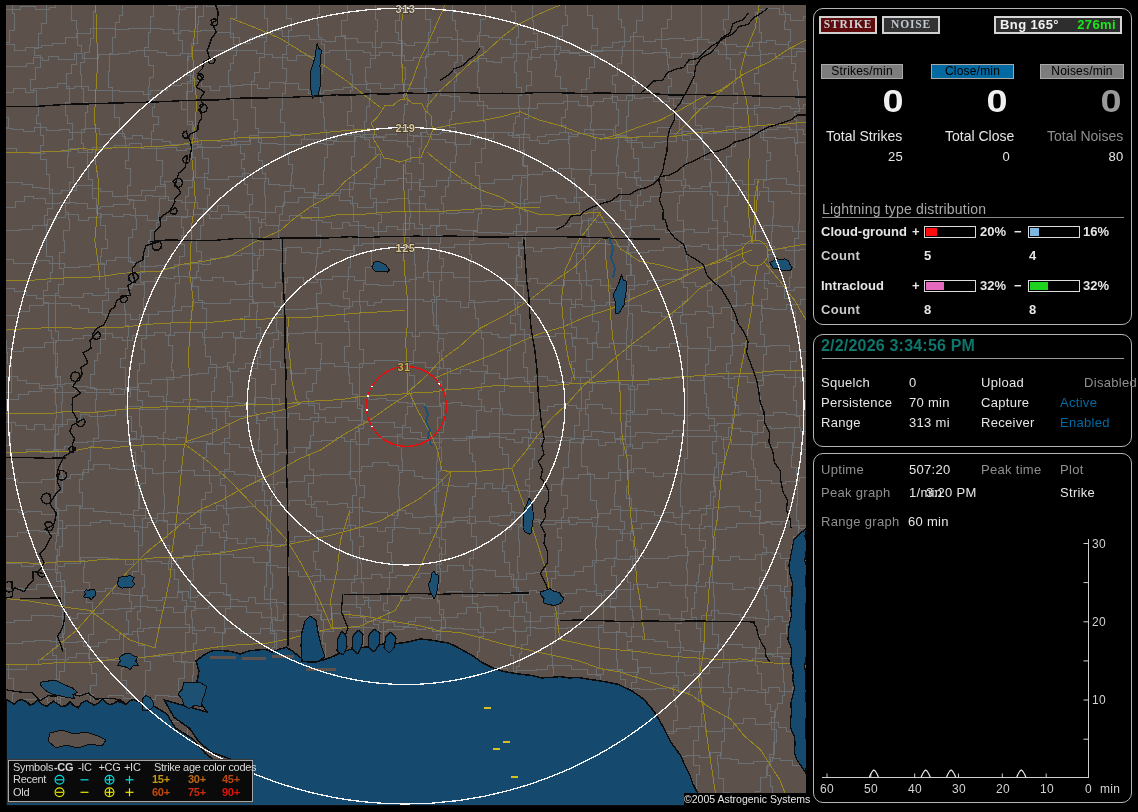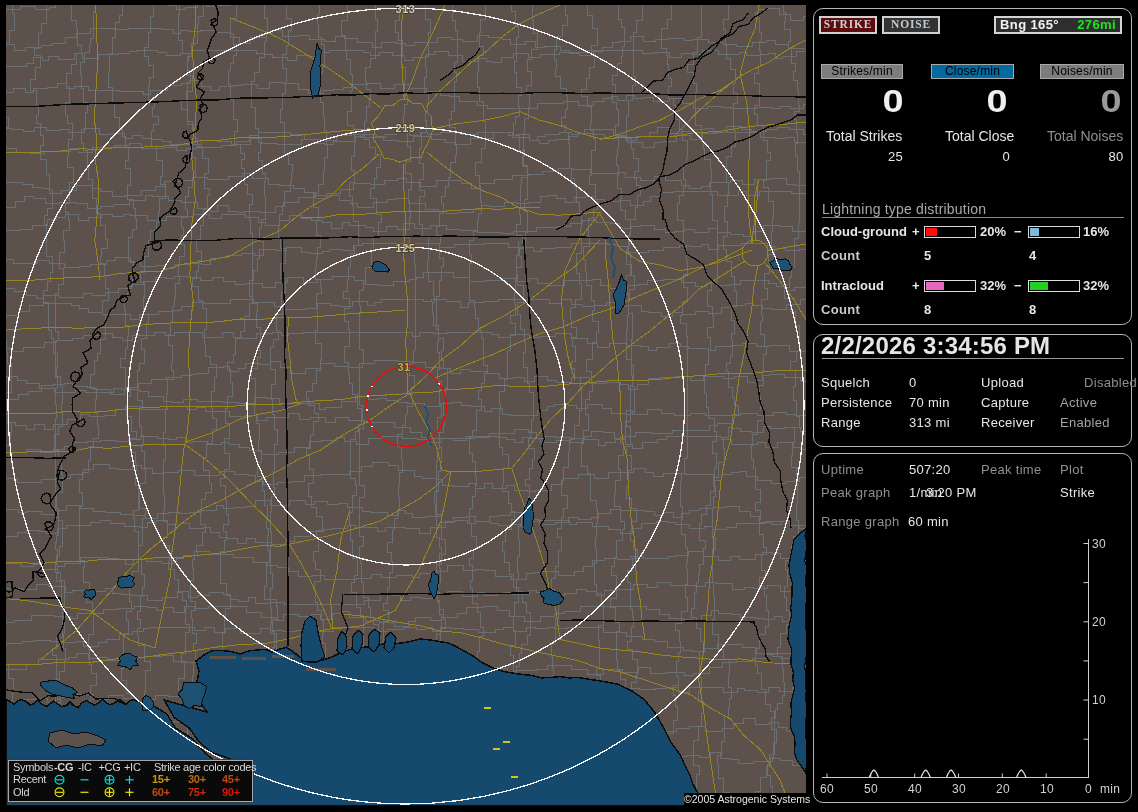--- a/index.html
+++ b/index.html
@@ -1,19 +1,19 @@
 <!DOCTYPE html>
 <html><head><meta charset="utf-8"><style>
 *{margin:0;padding:0;box-sizing:border-box}
 html,body{width:1138px;height:812px;background:#000;overflow:hidden;position:relative;
  font-family:"Liberation Sans",sans-serif}
 .t{position:absolute;font-size:13px;color:#e6e6e6;letter-spacing:0.3px;white-space:nowrap;line-height:15px}
 .gray{color:#8f8f8f}
 .b{font-weight:bold}
-.grn{color:#a3a3a3}
+.grn{color:#0369a1}
 .panel{position:absolute;left:813px;width:319px;border:1px solid #b5b5b5;border-radius:10px;background:#000}
 .btn{position:absolute;font-size:12px;text-align:center}
 .bar{position:absolute;width:52px;height:12px;border:1px solid #dcdcdc;background:#000}
 .bar div{position:absolute;left:1px;top:1px;height:8px}
 .ra{text-align:right}
 </style></head><body>
 <svg id="map" width="800" height="801" viewBox="6 5 800 801" shape-rendering="crispEdges" style="position:absolute;left:6px;top:5px">
     <rect x="6" y="5" width="800" height="801" fill="#5c524b"></rect>
     <g fill="none" stroke="#76828b" stroke-width="1" opacity="0.62">
       <polyline points="12.2,5.0 12.2,13.1 14.0,13.1 14.0,20.4 14.5,20.4 14.5,30.6 9.2,30.6 9.2,42.3 3.6,42.3 3.6,53.1 -1.5,53.1 -1.5,60.6 -2.4,60.6 -2.4,75.4 -3.8,75.4 -3.8,84.2 -2.2,84.2 -2.2,100.2 -1.3,100.2 -1.3,110.8 4.4,110.8 4.4,117.8 8.7,117.8 8.7,127.3 4.4,127.3 4.4,135.0 2.1,135.0 2.1,149.7 -1.7,149.7 -1.7,162.1 -0.0,162.1 -0.0,172.4 0.6,172.4 0.6,179.6 -3.8,179.6 -3.8,188.2 -1.6,188.2 -1.6,199.1 -3.8,199.1 -3.8,211.5 -3.8,211.5 -3.8,221.0 -0.2,221.0 -0.2,234.5 -3.3,234.5 -3.3,246.8 -3.0,246.8 -3.0,262.1 -0.2,262.1 -0.2,271.5 5.5,271.5 5.5,279.3 4.5,279.3 4.5,293.4 0.4,293.4 0.4,304.9 -3.8,304.9 -3.8,318.1 -0.6,318.1 -0.6,330.3 3.9,330.3 3.9,340.0 6.3,340.0 6.3,352.5 7.2,352.5 7.2,363.6 11.3,363.6 11.3,379.6 11.0,379.6 11.0,392.8 5.7,392.8 5.7,406.3 7.5,406.3 7.5,422.8 11.3,422.8 11.3,432.2 10.0,432.2 10.0,445.4 4.2,445.4 4.2,456.6 0.3,456.6 0.3,464.3 -3.8,464.3 -3.8,478.5 -3.8,478.5 -3.8,487.6 -3.8,487.6 -3.8,502.8 -3.8,502.8 -3.8,513.9 -3.2,513.9 -3.2,529.2 0.7,529.2 0.7,544.4 -2.0,544.4 -2.0,555.1 -3.7,555.1 -3.7,570.4 1.8,570.4 1.8,578.5 -2.1,578.5 -2.1,587.4 -3.8,587.4 -3.8,598.8 -2.7,598.8 -2.7,608.0 -3.8,608.0 -3.8,618.8 -3.8,618.8 -3.8,631.0 1.7,631.0 1.7,644.4 1.9,644.4 1.9,657.1 4.0,657.1 4.0,664.2 8.8,664.2 8.8,678.6 13.3,678.6 13.3,693.1 12.0,693.1 12.0,703.6 7.2,703.6 7.2,716.5 2.0,716.5 2.0,723.8 -1.5,723.8 -1.5,732.0 -3.5,732.0 -3.5,739.1 -3.8,739.1 -3.8,747.2 -3.8,747.2 -3.8,757.4 -3.8,757.4 -3.8,772.6 -2.4,772.6 -2.4,780.7 -3.8,780.7 -3.8,790.8 -3.8,790.8 -3.8,798.6 0.4,798.6 0.4,806.0"></polyline>
@@ -236,21 +236,21 @@
   </div>
 <div class="t b" style="left:980px;top:278px;letter-spacing:0">32%</div>
 <div class="t b" style="left:1014px;top:278px;">−</div>
 <div class="bar" style="left:1028px;top:280px">
     <div style="width:18px;background:#1ed31e"></div>
   </div>
 <div class="t b" style="left:1083px;top:278px;letter-spacing:0">32%</div>
 <div class="t b" style="left:821px;top:302px;color:#c9c9c9">Count</div>
 <div class="t b" style="left:924px;top:302px;">8</div>
 <div class="t b" style="left:1029px;top:302px;">8</div>
-<div class="t b" style="left:821px;top:335.5px;font-size:24px;line-height:20px;letter-spacing:0.2px;color:#e5e5e5">2/2/2026 3:34:56 PM</div>
+<div class="t b" style="left:821px;top:335.5px;font-size:16px;line-height:20px;letter-spacing:0.2px;color:#0f766e">2/2/2026 3:34:56 PM</div>
 <div style="position:absolute;left:822px;top:358px;width:302px;height:1px;background:#9a9a9a"></div>
 <div class="t " style="left:821px;top:375px;">Squelch</div>
 <div class="t " style="left:909px;top:375px;">0</div>
 <div class="t " style="left:981px;top:375px;">Upload</div>
 <div class="t gray" style="left:1060px;top:375px;margin-left:24px;">Disabled</div>
 <div class="t " style="left:821px;top:395px;">Persistence</div>
 <div class="t " style="left:909px;top:395px;">70 min</div>
 <div class="t " style="left:981px;top:395px;">Capture</div>
 <div class="t grn" style="left:1060px;top:395px;">Active</div>
 <div class="t " style="left:821px;top:415px;">Range</div>

